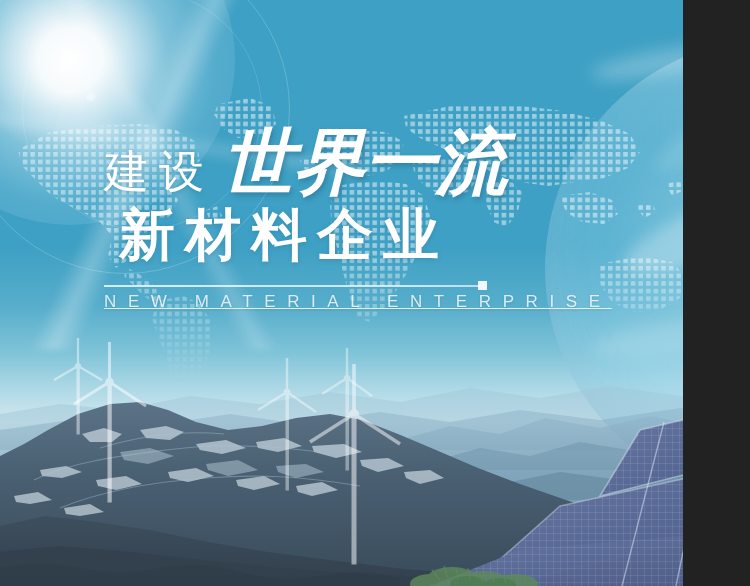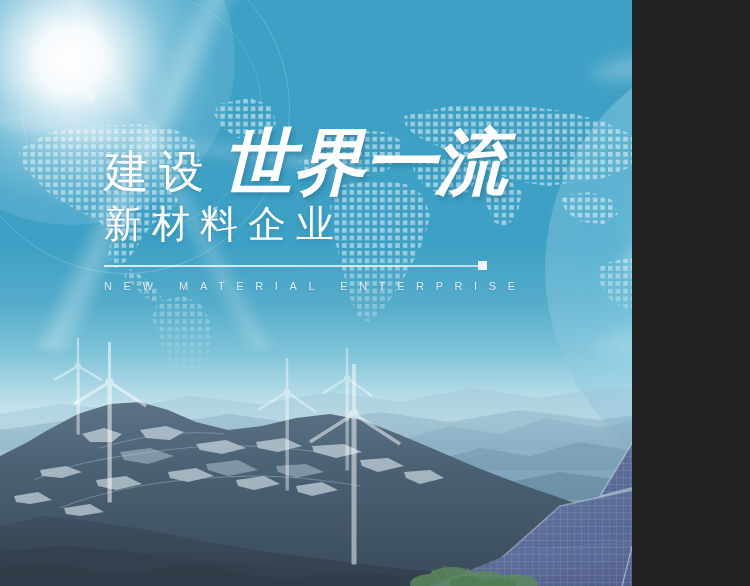--- a/index.html
+++ b/index.html
@@ -2,21 +2,21 @@
 <html><head>
 <meta charset="utf-8">
 <title>Banner</title>
 <style>
   * { margin:0; padding:0; box-sizing:border-box; }
   html,body { background:#222; }
   body { font-family:"Liberation Sans", sans-serif; }
 
   #banner {
     position:relative;
-    width:632px; height:586px;
+    width:683px; height:586px;
     overflow:hidden;
     background:#3a9dc2;
   }
 
   
   .sky {
     position:absolute; inset:0;
     background:linear-gradient(to bottom,
       #3ea0c4 0%,
       #3ea0c4 42%,
@@ -152,47 +152,49 @@
     font-weight:bold;
     font-style:italic;
     color:#ffffff;
     letter-spacing:-1px;
     line-height:1;
     margin-left:8px;
     text-shadow:2px 3px 5px rgba(28,95,130,.42);
   }
   .headline-2 {
     margin-top:6px;
-    font-size:38px;
-    font-weight:400;
+    font-size:56px;
+    font-weight:700;
     color:#ffffff;
     letter-spacing:10px;
     line-height:1.1;
     white-space:nowrap;
     text-shadow:0 1px 4px rgba(30,100,135,.30);
+    margin-left:15px;
   }
   .divider {
     position:relative;
     margin-top:19px;
     width:376px; height:2px;
     background:linear-gradient(to right, rgba(255,255,255,.78) 0%, rgba(255,255,255,.72) 82%, rgba(255,255,255,.62) 100%);
   }
   .divider-cap {
     position:absolute; right:-7px; top:-4px;
     width:9px; height:9px;
     background:rgba(255,255,255,.92);
   }
   .subtitle {
-    margin-top:13px;
-    font-size:11px;
+    margin-top:5px;
+    font-size:17px;
     font-weight:400;
     color:rgba(255,255,255,.80);
     letter-spacing:11.6px;
     white-space:nowrap;
     text-shadow:0 1px 2px rgba(30,100,135,.25);
+    text-decoration:underline;
   }
 </style>
 </head>
 <body>
 
 <div id="banner">
 
   <div class="sky"></div>
 
   <div class="planet">

